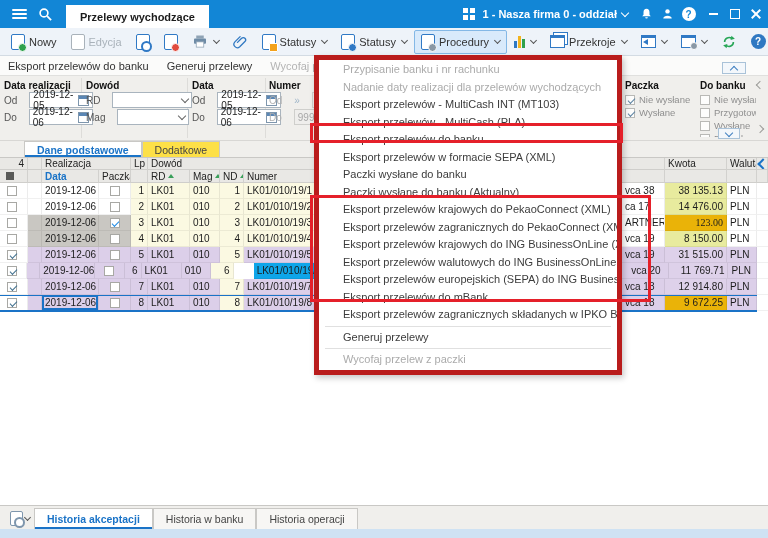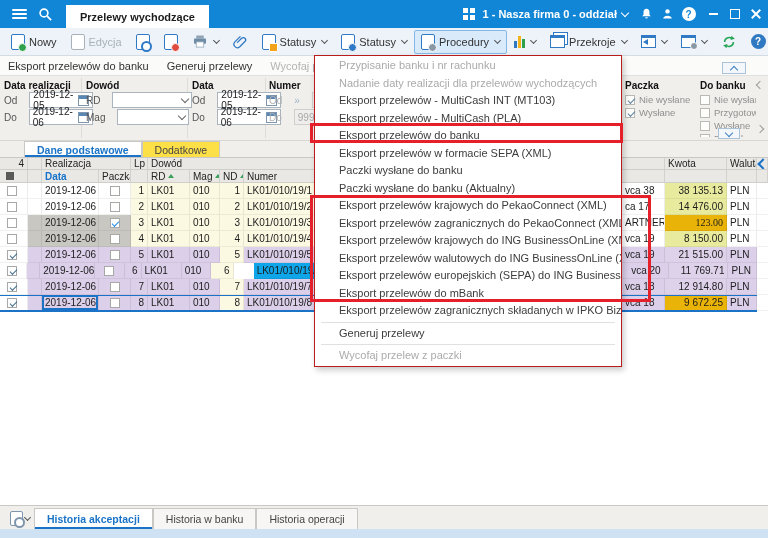--- a/index.html
+++ b/index.html
@@ -92,21 +92,21 @@
   .focuscell{box-shadow:inset 0 0 0 2px #1a73c7;}
   .focusline{position:absolute;left:0;width:757px;background:#1a73c7;}
   
   .botbar{position:absolute;left:0;top:505px;width:768px;height:24px;background:#f0efec;border-top:1px solid #c9c8c5;
           display:flex;align-items:flex-end;box-sizing:border-box;padding-left:6px;}
   .botic{display:flex;align-items:center;height:22px;padding:0 4px;}
   .btab{height:21px;display:flex;align-items:center;padding:0 12px;font-size:10.5px;border:1px solid #c9c8c5;border-bottom:none;background:#f7f6f4;color:#444;box-sizing:border-box;}
   .btab.on{background:#fff;color:#1a73c7;font-weight:bold;box-shadow:inset 0 -2px 0 #1a73c7;}
   .bstrip{position:absolute;left:0;top:529px;width:768px;height:9px;background:#cfe2f3;}
   
-  .menu{position:absolute;left:314px;top:55px;width:308px;background:#fff;border:1px solid #b91c1c;
+  .menu{position:absolute;left:314px;top:55px;width:308px;background:#fff;border:5px solid #b91c1c;
         box-shadow:2px 3px 6px rgba(0,0,0,0.22);box-sizing:border-box;padding:1px 0;z-index:5;}
   .mitem{height:17.5px;line-height:17.5px;padding-left:24px;font-size:11px;color:#3c3c3c;white-space:nowrap;overflow:hidden;}
   .mitem.dis{color:#ababab;}
   .msep{height:1px;background:#e0e0e0;margin:2px 6px;}
   .redbox{position:absolute;border:3px solid #e5202a;box-sizing:border-box;z-index:6;pointer-events:none;}
   
   svg{display:block;}
 </style>
 </head>
 <body>
@@ -523,21 +523,21 @@
           <div class="gc" style="width: 57px; background: rgb(220, 207, 233);">2019-12-06</div>
           <div class="gc" style="width: 32px; background: rgb(220, 207, 233); padding: 0px; justify-content: center;">
             <span class="rowck" style="margin-left: 0px;"></span>
           </div>
           <div class="gc num" style="width: 17px; background: rgb(220, 207, 233);">5</div>
           <div class="gc" style="width: 42px; background: rgb(220, 207, 233);">LK01</div>
           <div class="gc" style="width: 30px; background: rgb(220, 207, 233);">010</div>
           <div class="gc num" style="width: 24px; background: rgb(251, 249, 226);">5</div>
           <div class="gc" style="width: 74px; background: rgb(220, 207, 233);">LK01/010/19/5</div>
           <div class="gc" style="width: 347px; background: rgb(220, 207, 233); padding-left: 307px;">vca 19</div>
-          <div class="gc num" style="width: 62px; background: rgb(222, 209, 234);">21 515.00</div>
+          <div class="gc num" style="width: 62px; background: rgb(222, 209, 234);">31 515.00</div>
           <div class="gc" style="width: 30px; background: rgb(220, 207, 233);">PLN</div>
           <div class="gc" style="width: 11px; background: rgb(255, 255, 255); border-right: none;"></div>
         </div>
         <div class="grow">
           <div class="gc" style="width: 28px; background: rgb(255, 255, 255); padding: 0px;">
             <span class="rowck">
               <span class="ck"></span>
             </span>
           </div>
           <div class="gc" style="width: 14px; background: rgb(220, 207, 233);"></div>

